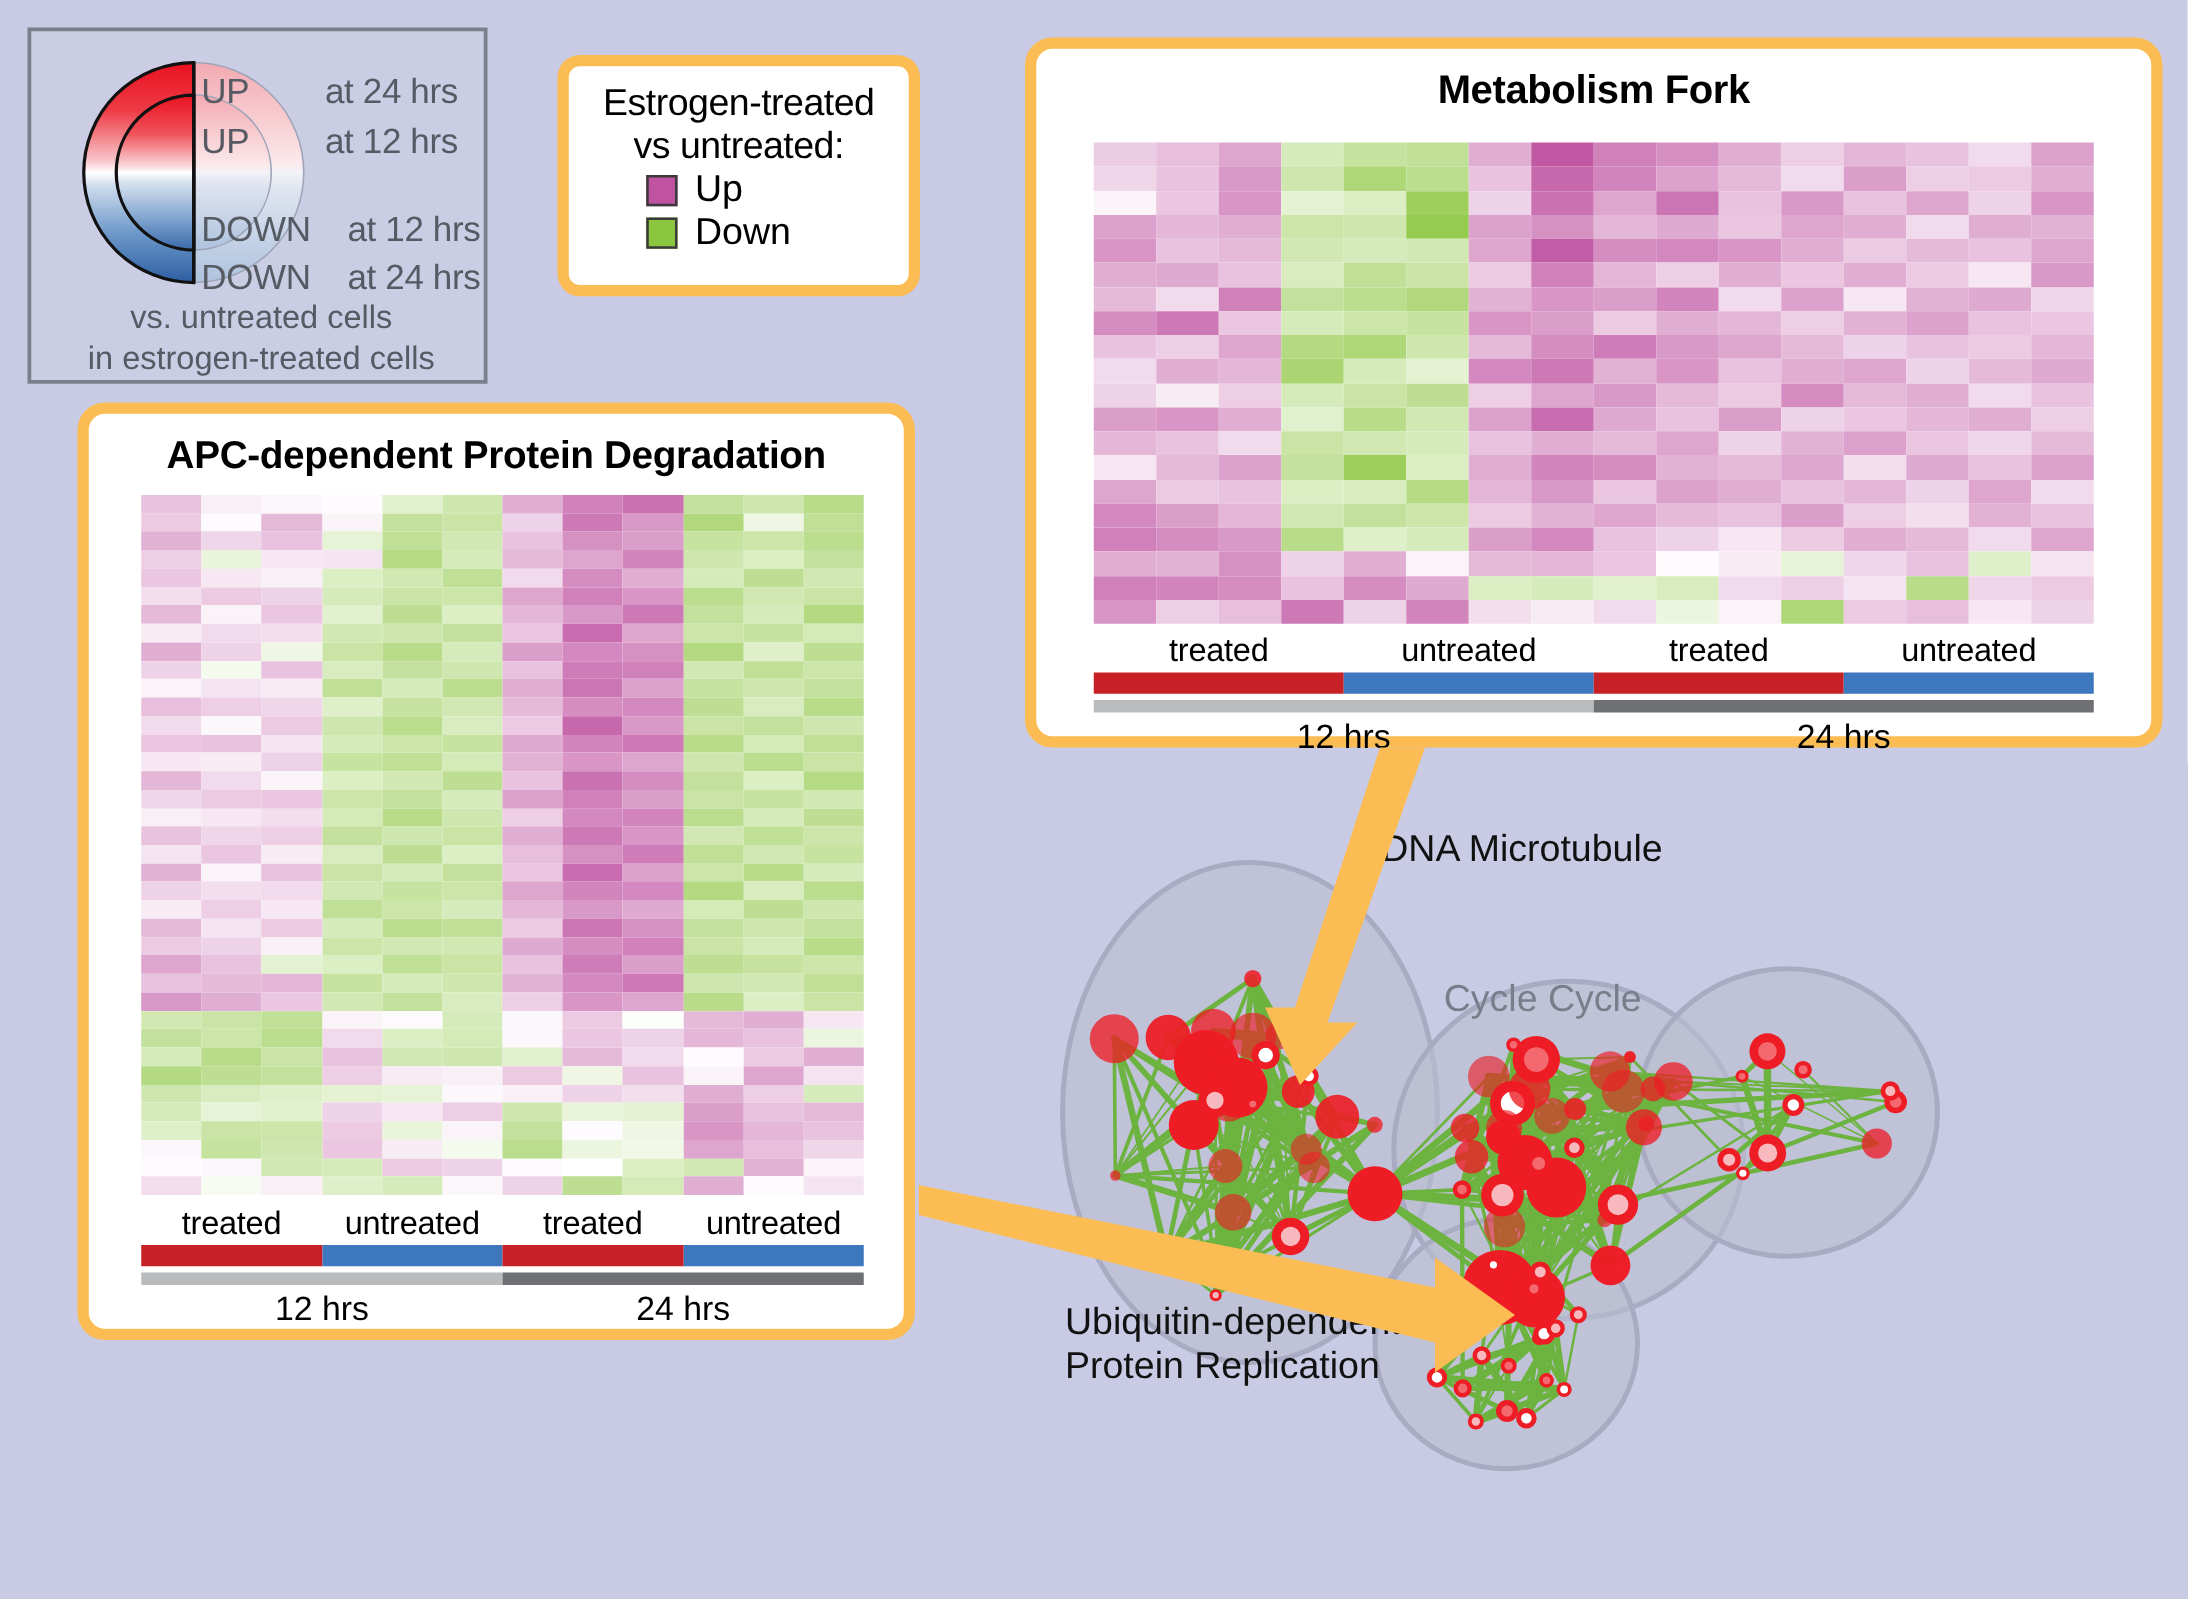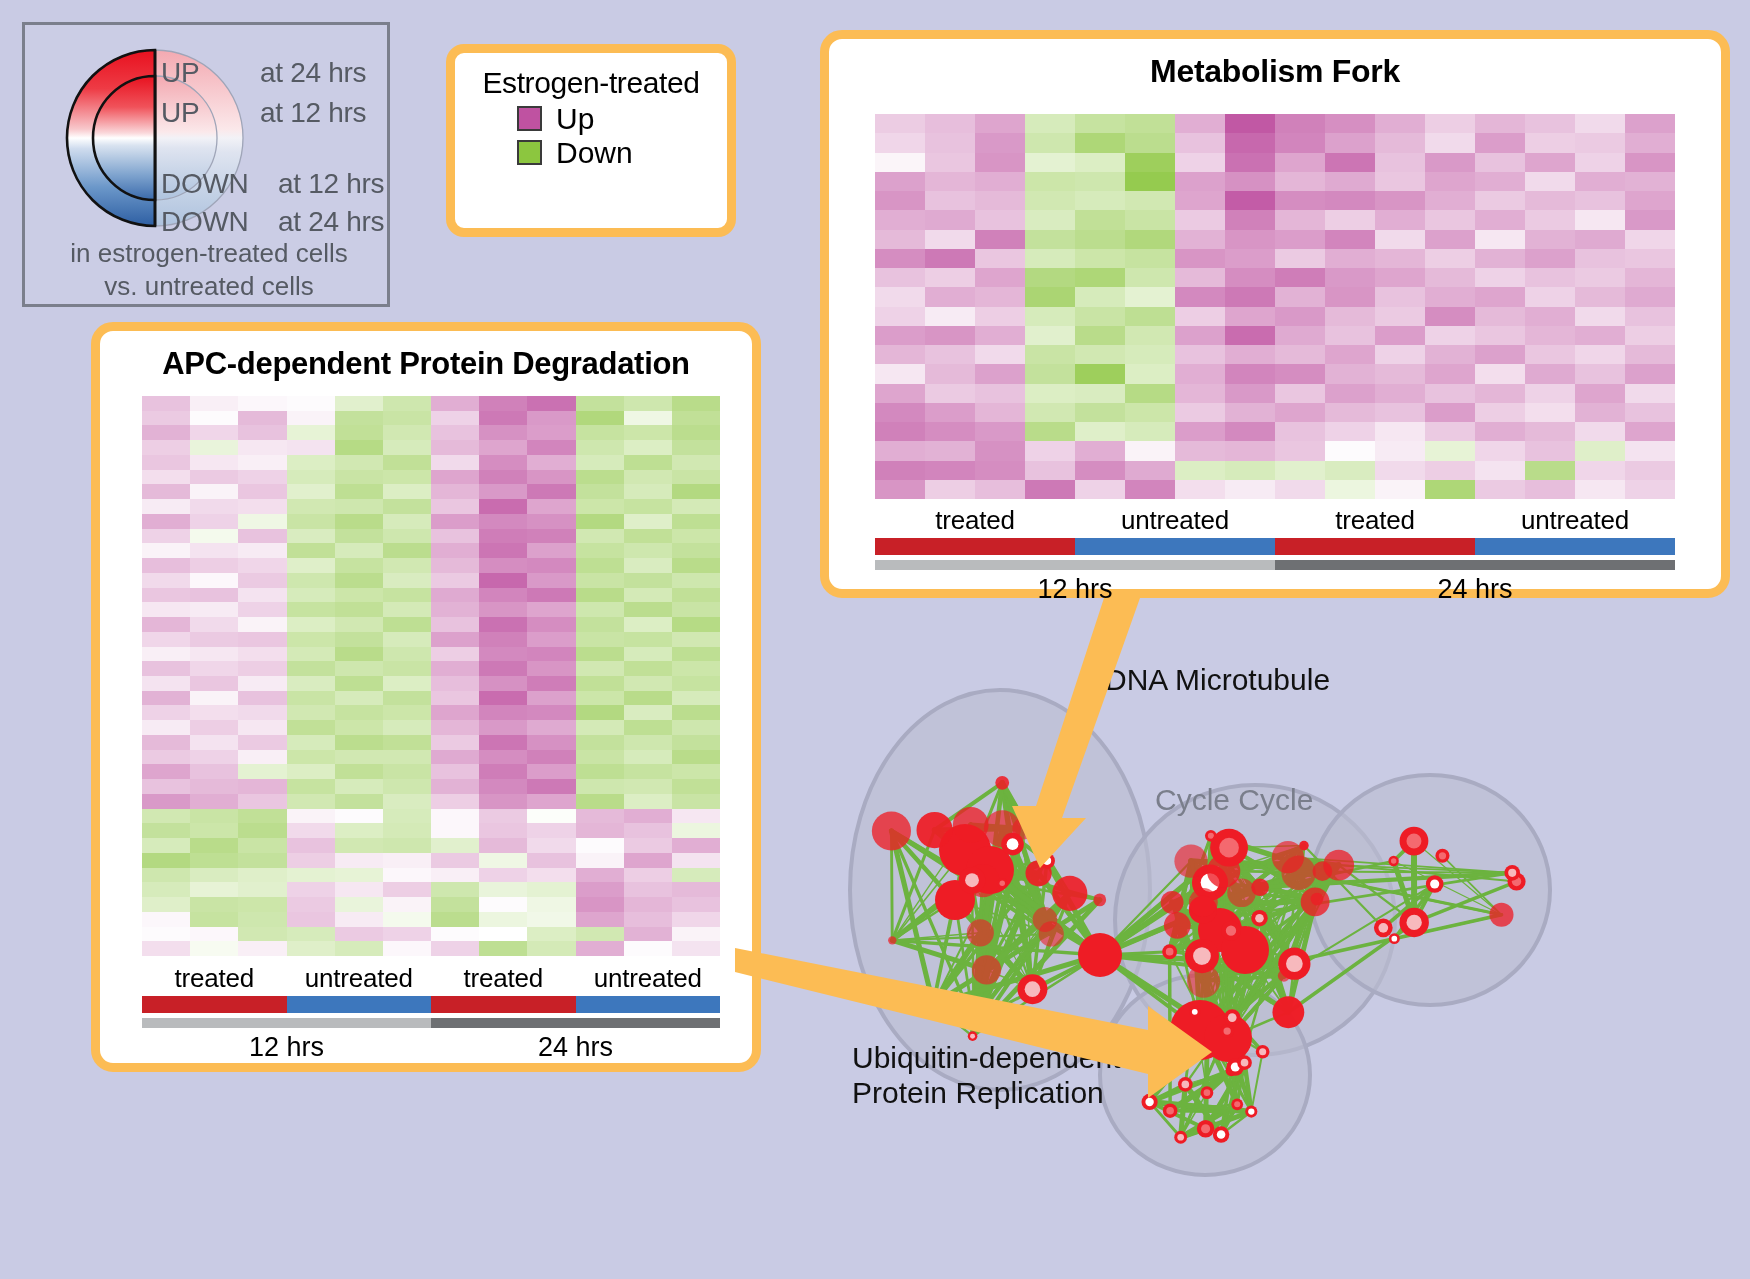--- a/index.html
+++ b/index.html
@@ -133,28 +133,29 @@
     <div class="ring-label" style="left:136px;top:32px;">UP</div>
     <div class="ring-label" style="left:235px;top:32px;">at 24 hrs</div>
     <div class="ring-label" style="left:136px;top:72px;">UP</div>
     <div class="ring-label" style="left:235px;top:72px;">at 12 hrs</div>
     <div class="ring-label" style="left:136px;top:143px;">DOWN</div>
     <div class="ring-label" style="left:253px;top:143px;">at 12 hrs</div>
     <div class="ring-label" style="left:136px;top:181px;">DOWN</div>
     <div class="ring-label" style="left:253px;top:181px;">at 24 hrs</div>
 
     <div id="key-footer">
+      <div>vs. untreated cells</div>
       <div>in estrogen-treated cells</div>
-      <div>vs. untreated cells</div>
     </div>
   </div>
 
   <div id="estrogen-card" style="border-color: rgb(252, 188, 84);">
     <div class="hdr">
       <div>Estrogen-treated</div>
+      <div>vs untreated:</div>
     </div>
     <div class="legend-row">
       <div class="legend-swatch" id="sw-up" style="background: rgb(191, 82, 161);"></div>
       <div class="legend-txt">Up</div>
     </div>
     <div class="legend-row">
       <div class="legend-swatch" id="sw-down" style="background: rgb(140, 198, 63);"></div>
       <div class="legend-txt">Down</div>
     </div>
   </div>
@@ -500,21 +501,21 @@
         <div style="background: rgb(185, 187, 189);"></div>
         <div style="background: rgb(110, 112, 115);"></div>
       </div>
       <div class="axis-hrs">
         <span>12 hrs</span>
         <span>24 hrs</span>
       </div>
     </div>
   </div>
 
-  <div class="panel" id="panel-apc" style="border-color: rgb(252, 188, 84); margin-left: 29px;">
+  <div class="panel" id="panel-apc" style="border-color: rgb(252, 188, 84);">
     <div class="panel-title">APC-dependent Protein Degradation</div>
     <div class="heatmap" id="hm-apc" style="grid-template-columns: repeat(12, 1fr); grid-template-rows: repeat(38, 1fr);">
         <div class="hm-cell" style="background: rgb(232, 194, 222);"></div>
         <div class="hm-cell" style="background: rgb(249, 239, 246);"></div>
         <div class="hm-cell" style="background: rgb(252, 247, 251);"></div>
         <div class="hm-cell" style="background: rgb(253, 251, 253);"></div>
         <div class="hm-cell" style="background: rgb(225, 240, 205);"></div>
         <div class="hm-cell" style="background: rgb(206, 231, 174);"></div>
         <div class="hm-cell" style="background: rgb(225, 174, 211);"></div>
         <div class="hm-cell" style="background: rgb(208, 129, 186);"></div>

